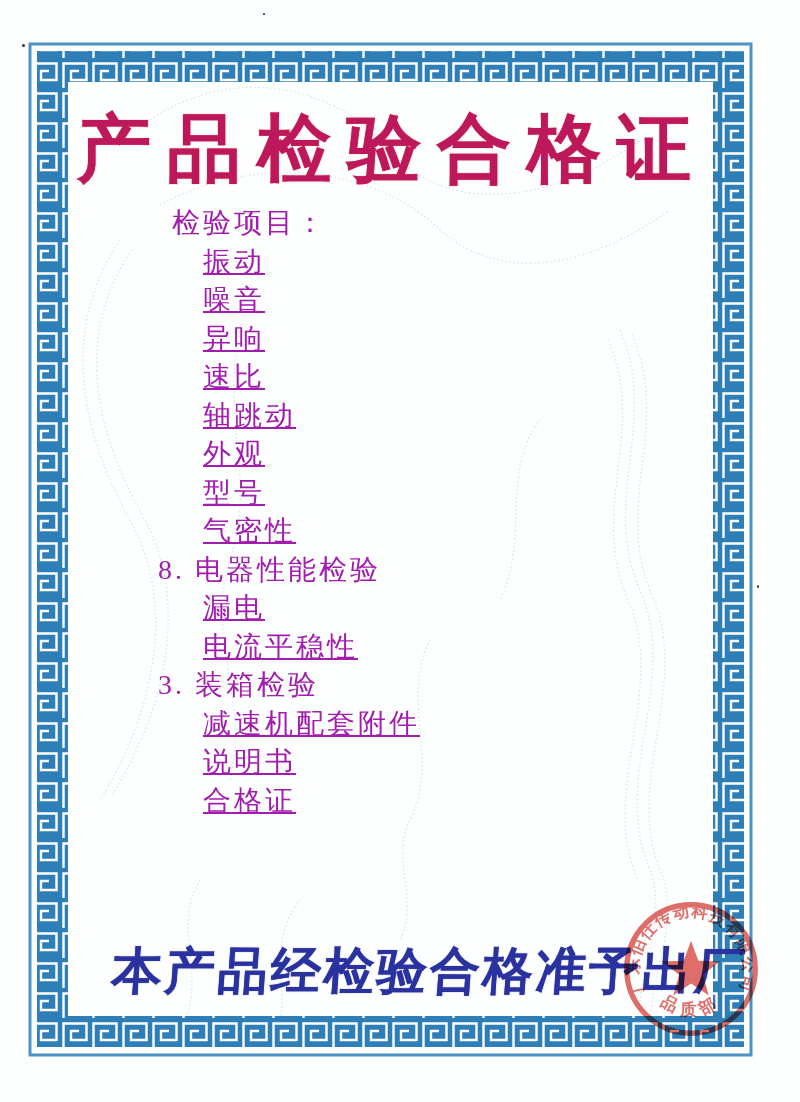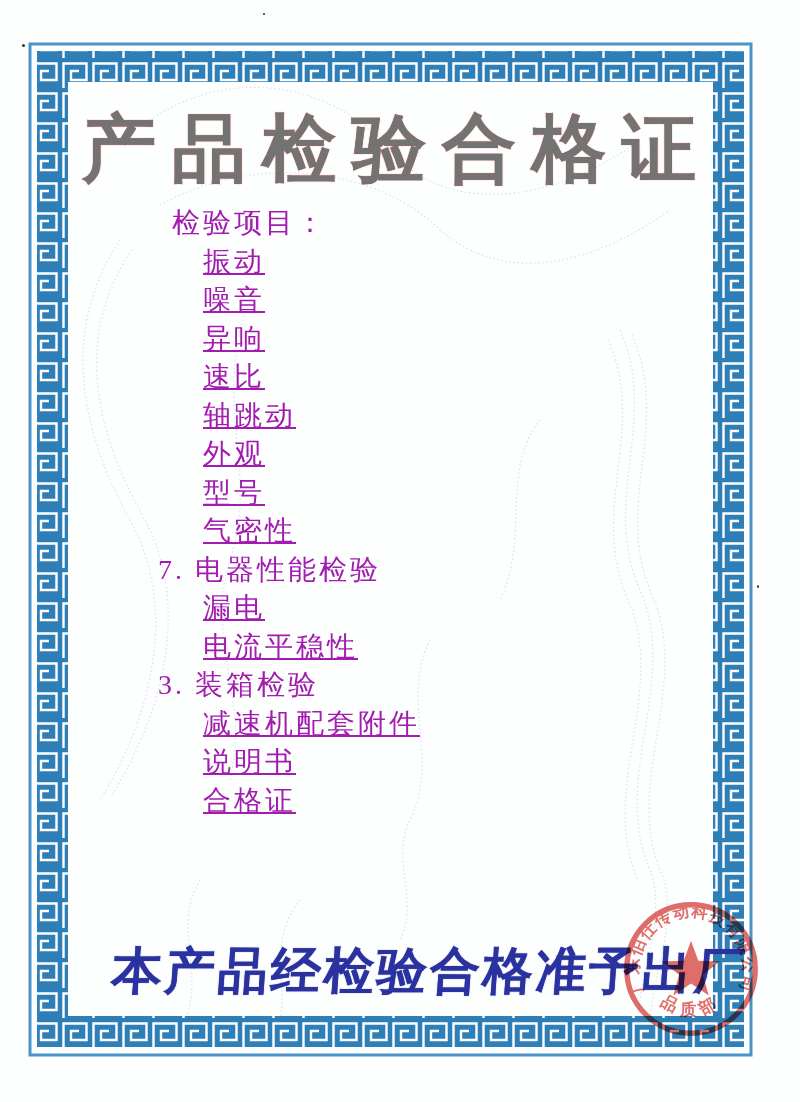--- a/index.html
+++ b/index.html
@@ -8,26 +8,26 @@
     width:800px;height:1102px;
     background:#fdfefe;
     overflow:hidden;
     font-family:"Liberation Serif", serif;
   }
   .layer{position:absolute;left:0;top:0;width:800px;height:1102px;pointer-events:none;}
 
   .title{
     position:absolute;
     left:72px;top:100px;width:640px;
-    text-align:right;
+    text-align:center;
     font-family:"Liberation Sans", sans-serif;
     font-weight:900;
     font-size:74px;
     letter-spacing:16px;
-    color:#737373;
+    color:#be185d;
     white-space:nowrap;
     text-shadow:0 0 1px #e03428;
   }
 
   .inspection-list{
     position:absolute;
     left:158px;top:204px;width:480px;
     font-size:28px;
     line-height:38.5px;
     color:#a21caf;
@@ -105,21 +105,21 @@
 
     <div class="line item">振动</div>
     <div class="line item">噪音</div>
     <div class="line item">异响</div>
     <div class="line item">速比</div>
     <div class="line item">轴跳动</div>
     <div class="line item">外观</div>
     <div class="line item">型号</div>
     <div class="line item">气密性</div>
 
-    <div class="line section">7. 电器性能检验</div>
+    <div class="line section">8. 电器性能检验</div>
     <div class="line item">漏电</div>
     <div class="line item">电流平稳性</div>
 
     <div class="line section">3. 装箱检验</div>
     <div class="line item">减速机配套附件</div>
     <div class="line item">说明书</div>
     <div class="line item">合格证</div>
   </div>
 
   <div class="footer-statement">本产品经检验合格准予出厂</div>

